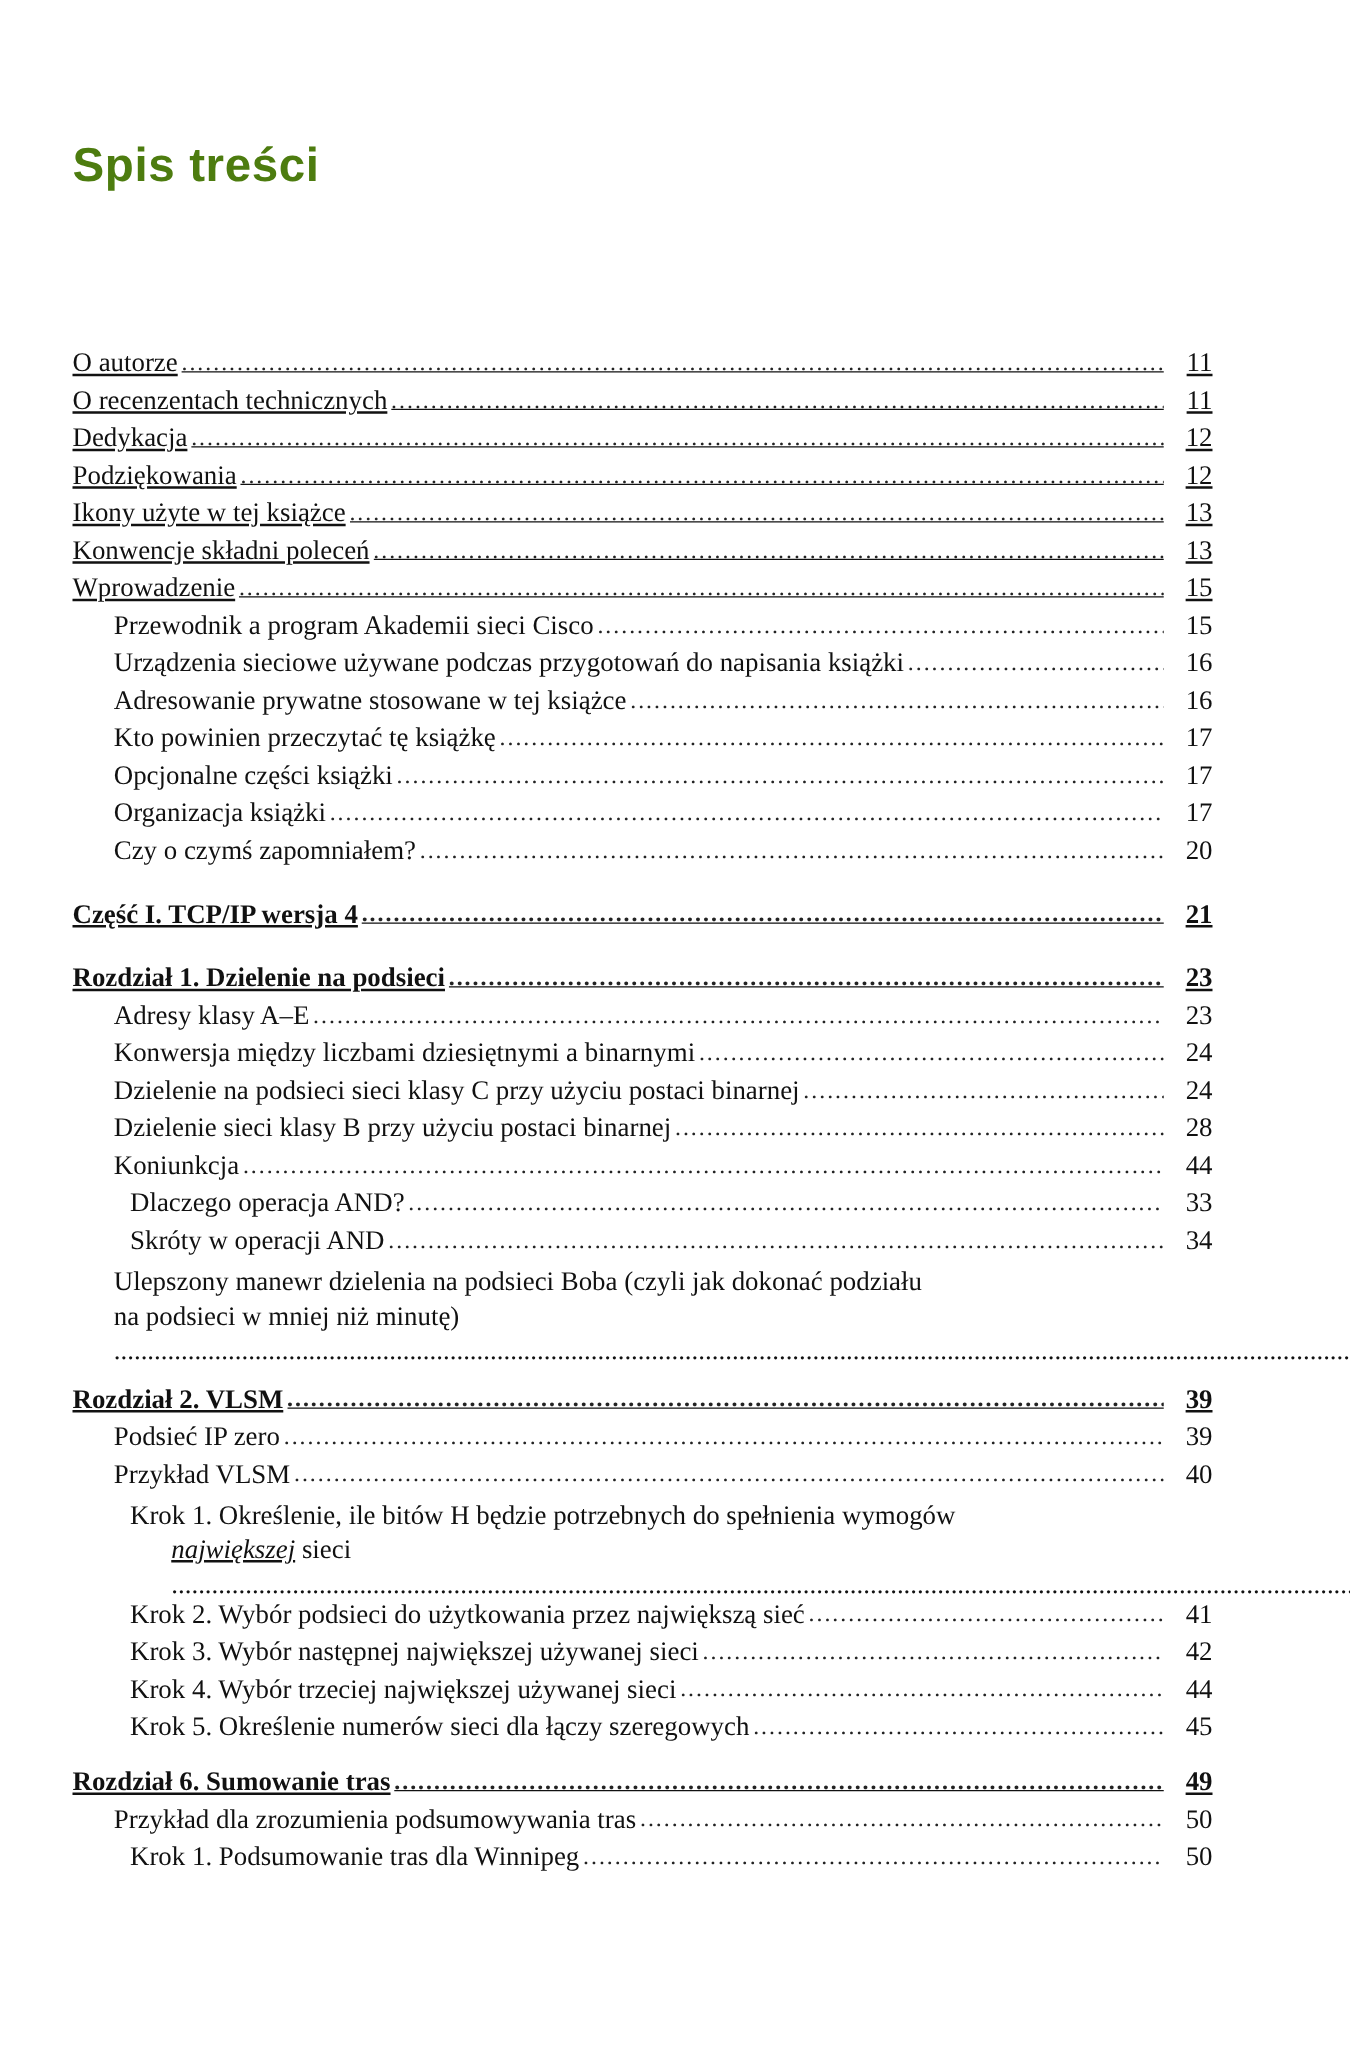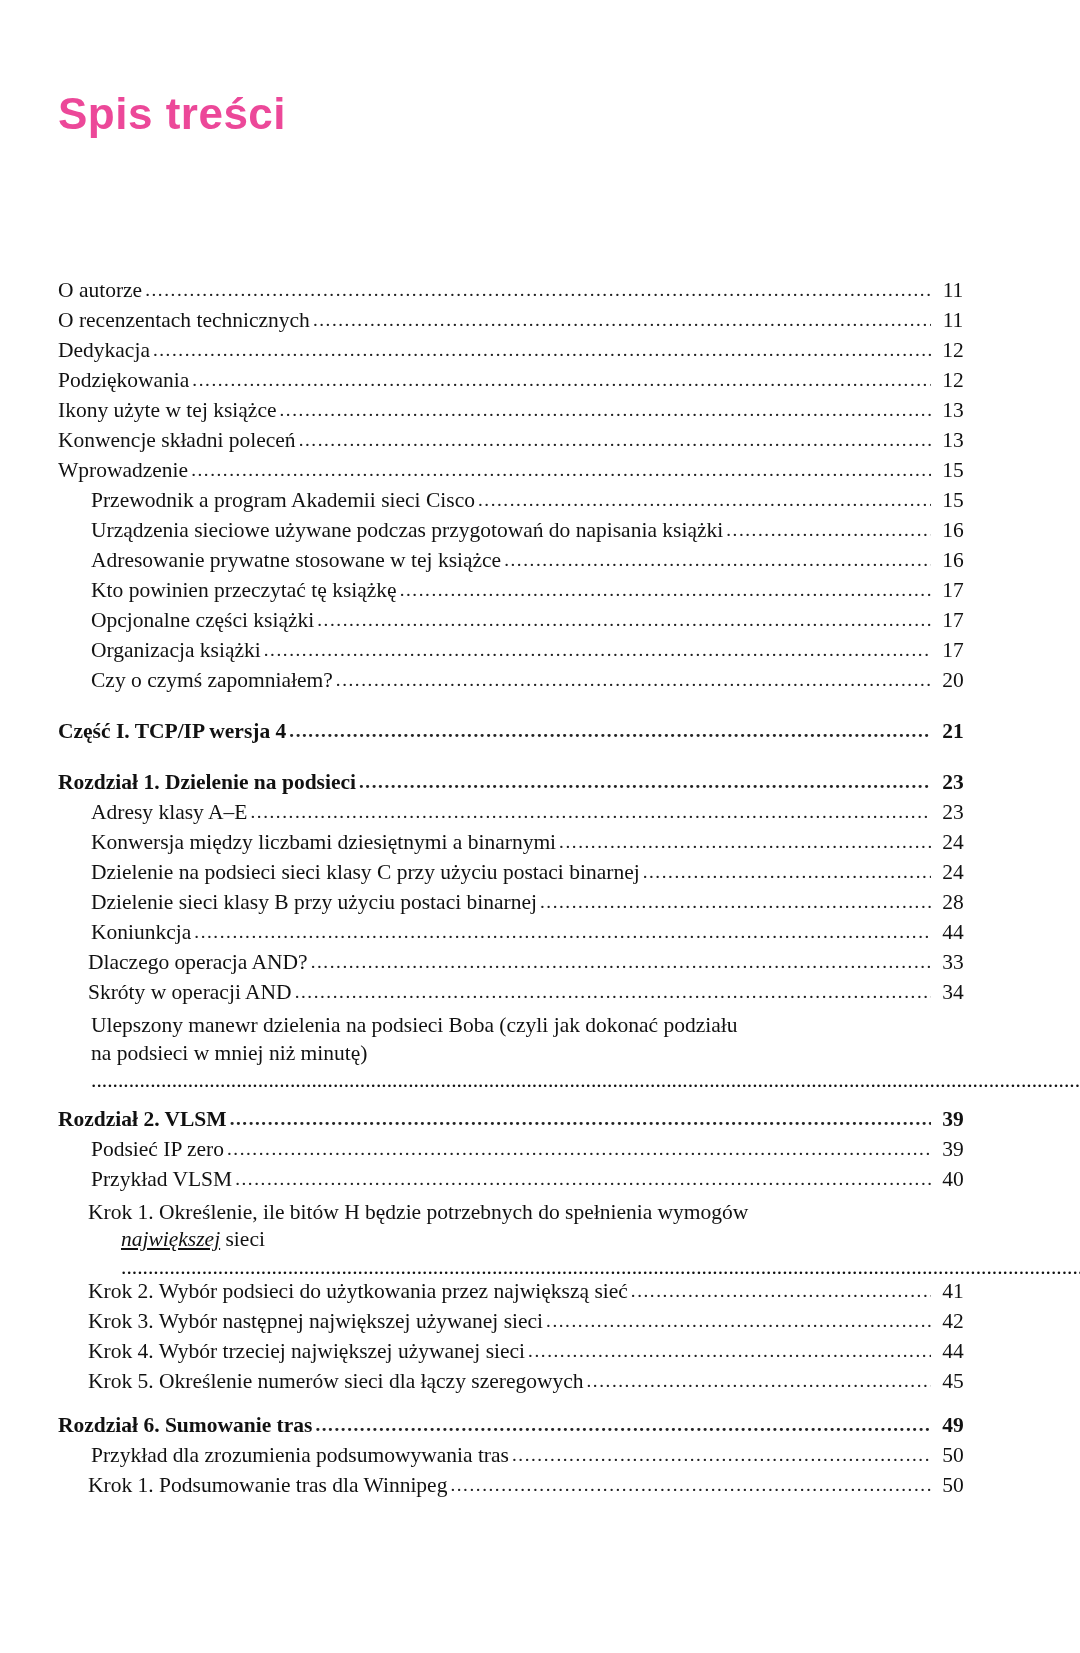--- a/index.html
+++ b/index.html
@@ -18,26 +18,26 @@
   .page {
     position: absolute;
     top: 0; left: 0;
     width: 1080px;
     height: 1653px;
     background: #ffffff;
   }
   .title {
     position: absolute;
     left: 58px;
-    top: 89px;
+    top: 112px;
     font-family: "Liberation Sans", sans-serif;
     font-weight: bold;
-    font-size: 44px;
+    font-size: 38px;
     letter-spacing: 0.5px;
-    color: #ec4899;
+    color: #4d7c0f;
   }
   .toc {
     position: absolute;
     left: 58px;
     top: 280px;
     width: 912px;
   }
   .entry {
     display: flex;
     align-items: baseline;
@@ -56,28 +56,28 @@
     white-space: nowrap;
     letter-spacing: 1.6px;
     font-size: 19px;
     color: #222;
     margin: 0 1px;
     position: relative;
     top: -1px;
   }
   .entry .page-num {
     flex: 0 0 auto;
-    text-align: center;
+    text-align: right;
     min-width: 34px;
     padding-left: 4px;
   }
   
-  .lvl0 { margin-left: 0px; }
+  .lvl0 { margin-left: 0px; text-decoration: underline; }
   .lvl1 { margin-left: 33px; }
-  .lvl2 { margin-left: 30px; }
+  .lvl2 { margin-left: 46px; }
 
   .part, .chapter {
     font-weight: bold;
   }
   .part .page-num, .chapter .page-num { font-weight: bold; }
   .part, .chapter { font-size: 21.5px; }
 
   .spacer-lg { height: 21px; }
   .spacer-md { height: 14px; }
 

